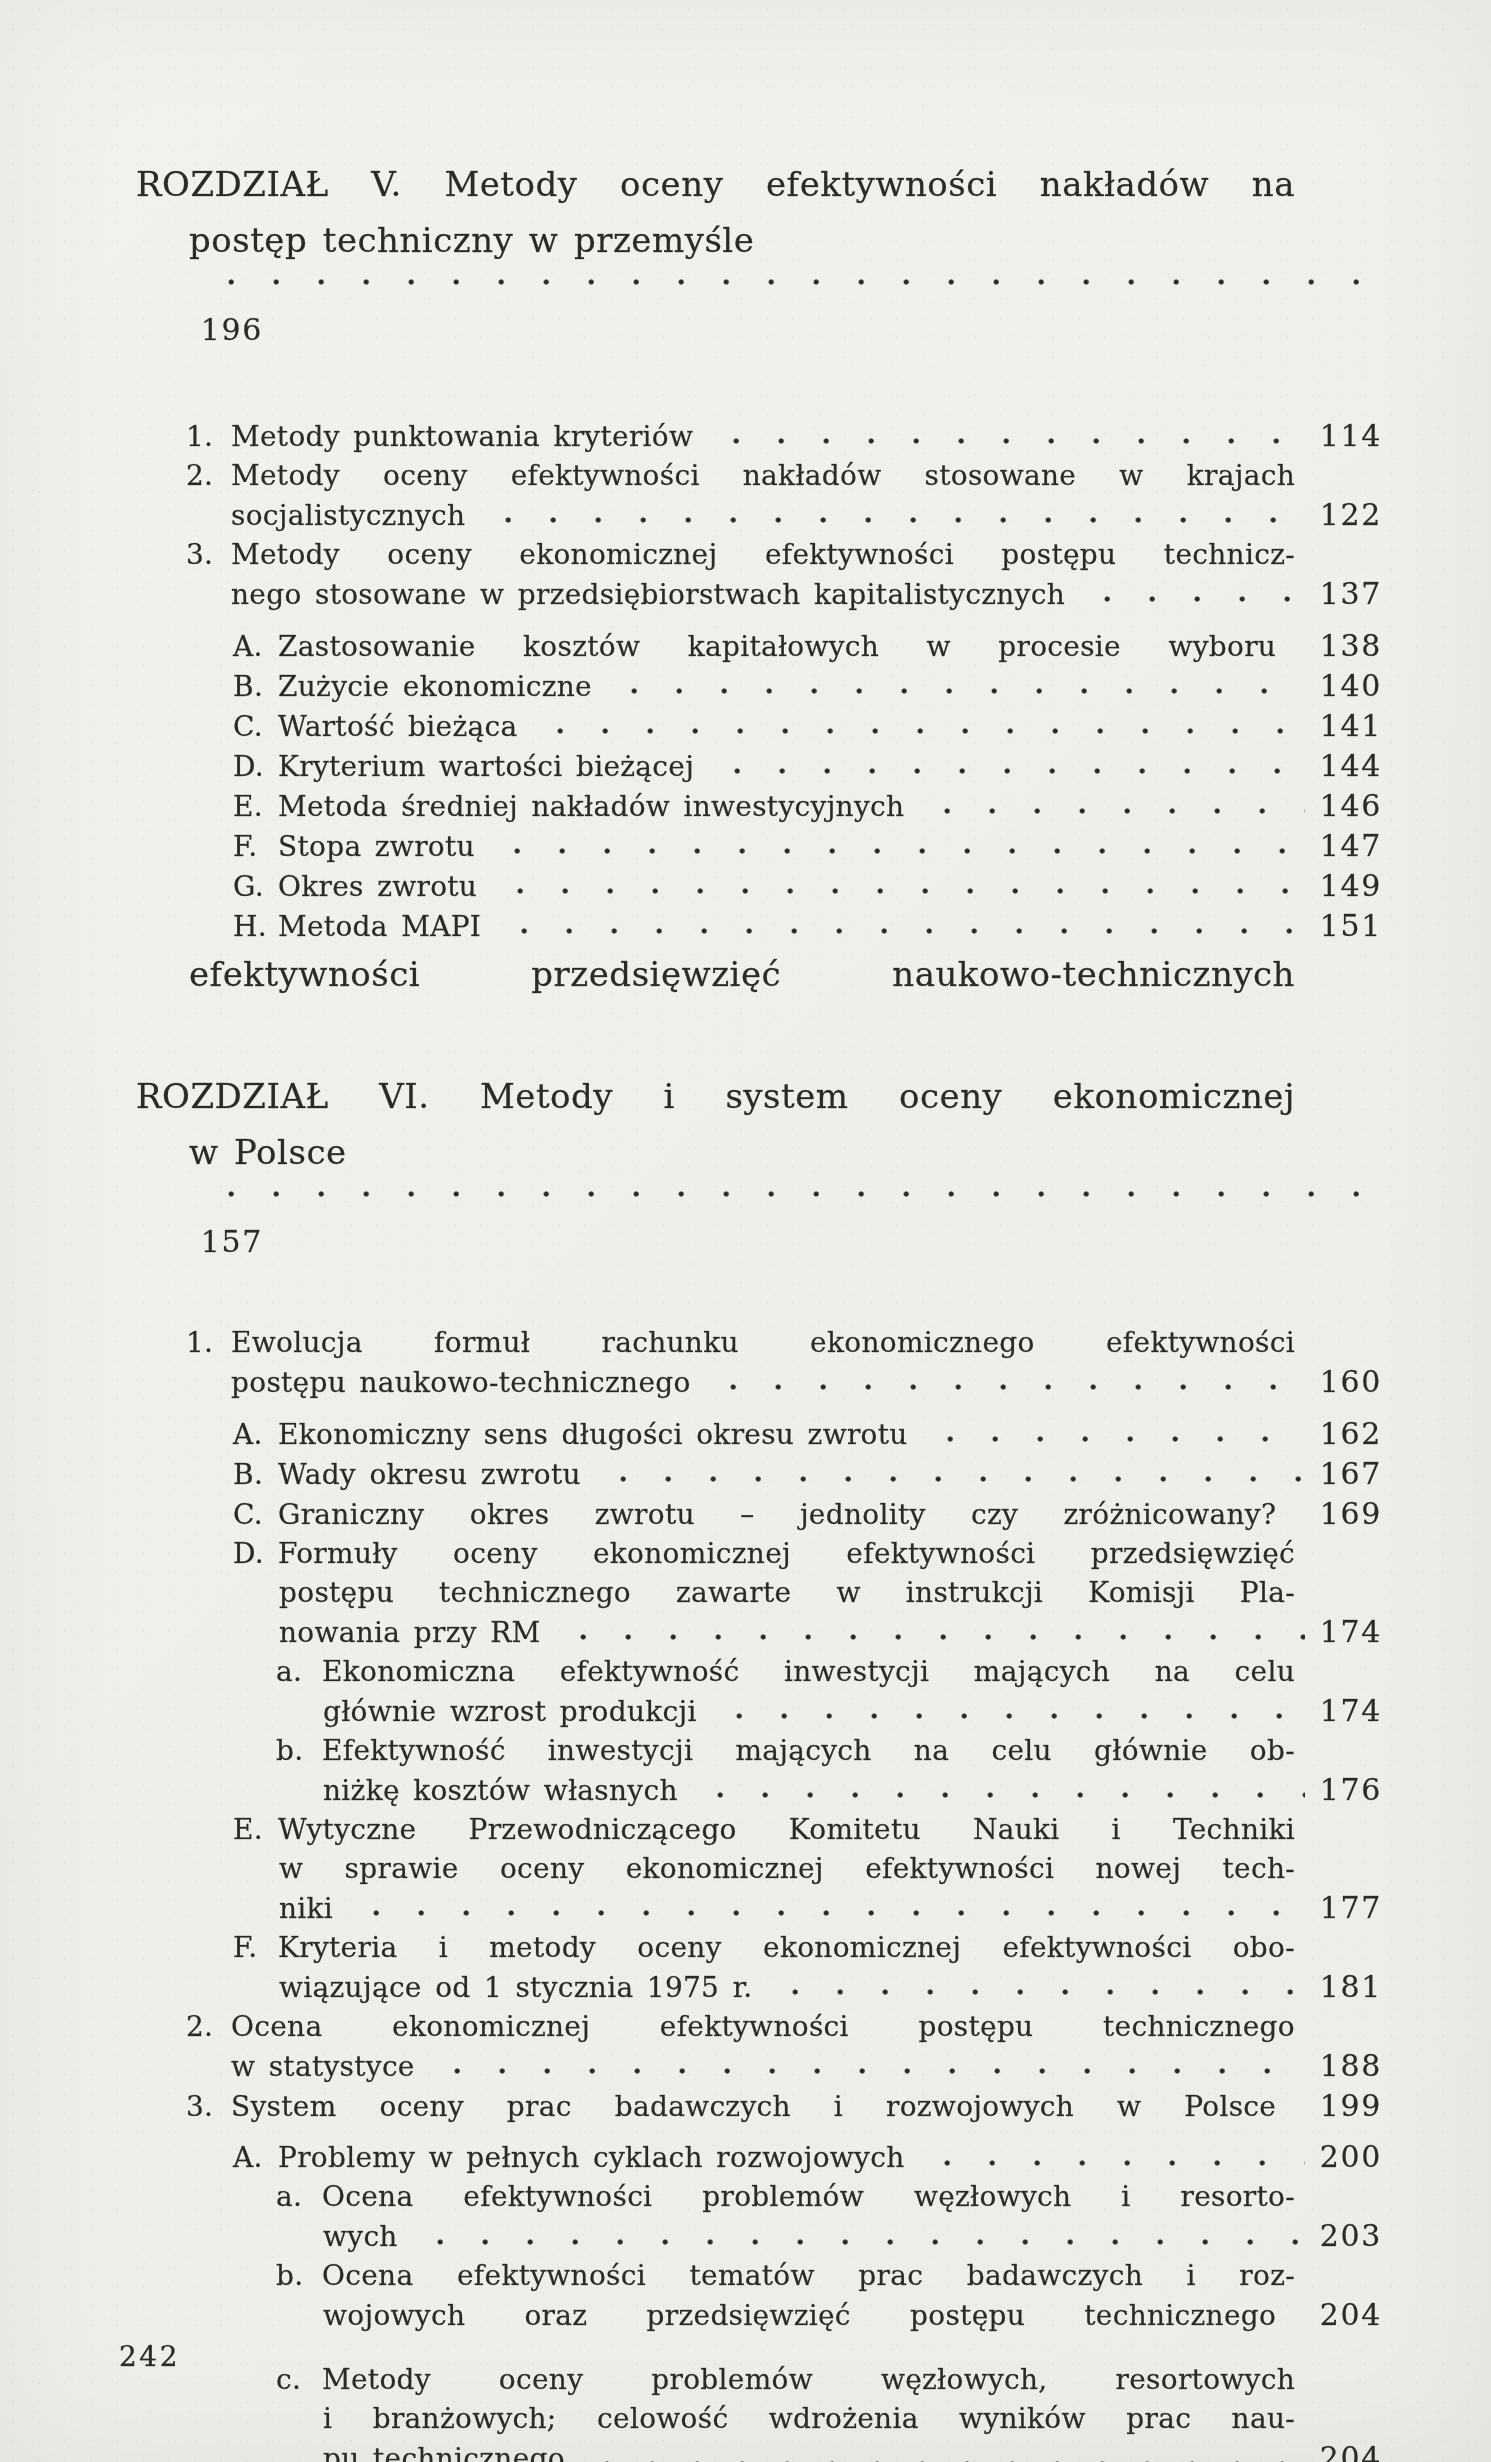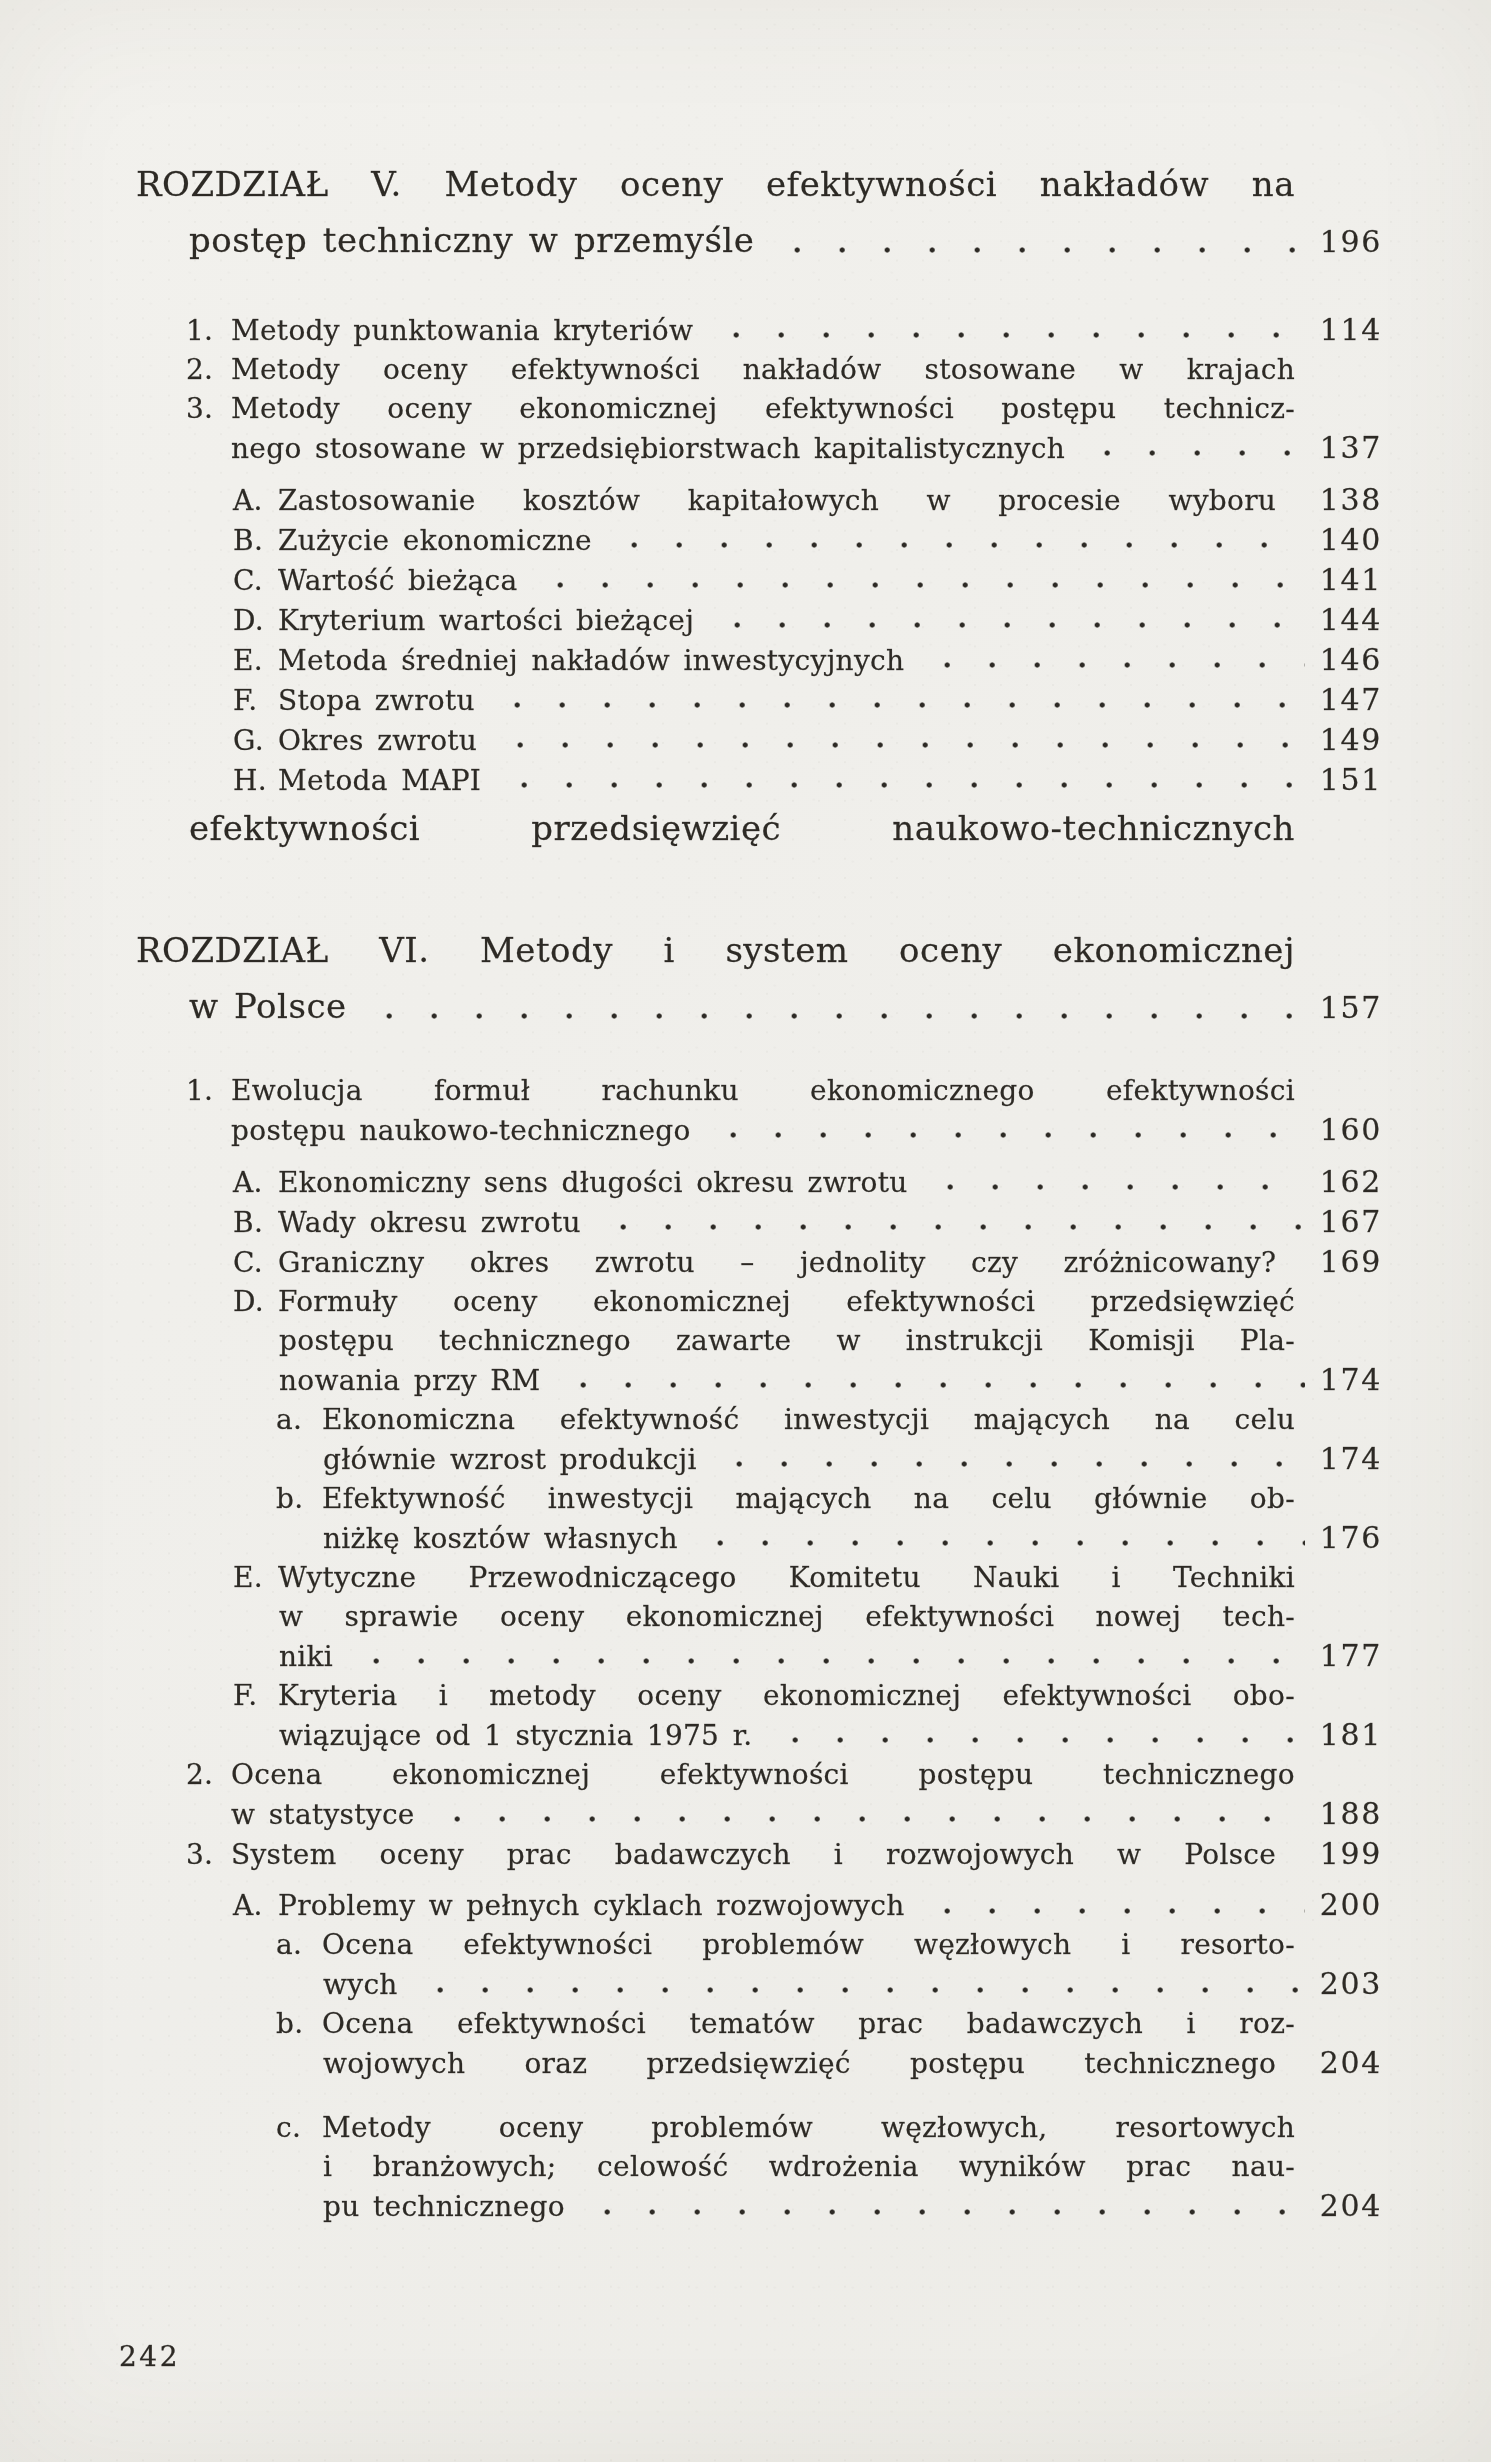--- a/index.html
+++ b/index.html
@@ -35,21 +35,21 @@
   .line.justify { text-align:justify; text-align-last:justify; }
   .line.heading { font-size:34px; line-height:56px; letter-spacing:0.5px; }
   .line.with-page {
     width:1246px;
     display:flex; align-items:baseline;
   }
   .line.with-page .txt { flex:0 1 auto; word-spacing:4.2px; }
   .line.with-page.stretch .txt { flex:1 1 auto; text-align:justify; text-align-last:justify; }
   .lbl { display:inline-block; flex:0 0 auto; }
   .lvl-chapter        { padding-left:0; }
-  .lvl-chapter-cont   { padding-left:53px; }
+  .lvl-chapter-cont   { padding-left:53px;flex-direction:column; }
   .lvl-item           { padding-left:50px; }
   .lvl-item-cont      { padding-left:95px; }
   .lvl-sub            { padding-left:97px; }
   .lvl-sub-cont       { padding-left:143px; }
   .lvl-subsub         { padding-left:140px; }
   .lvl-subsub-cont    { padding-left:187px; }
   .lvl-item   > .lbl { width:45px; }
   .lvl-sub    > .lbl { width:45px; }
   .lvl-subsub > .lbl { width:46px; }
   .leader {
@@ -83,20 +83,25 @@
         <span class="leader"></span>
         <span class="pg">196</span>
       </div>
       <div class="line lvl-item with-page" style="margin-top: 40px;">
         <span class="lbl">1.</span>
         <span class="txt">Metody punktowania kryteriów</span>
         <span class="leader"></span>
         <span class="pg">114</span>
       </div>
       <div class="line lvl-item justify"><span class="lbl">2.</span><span class="txt">Metody oceny efektywności nakładów stosowane w krajach</span></div>
+      <div class="line lvl-item-cont with-page">
+        <span class="txt">socjalistycznych</span>
+        <span class="leader"></span>
+        <span class="pg">122</span>
+      </div>
       <div class="line lvl-item justify"><span class="lbl">3.</span><span class="txt">Metody oceny ekonomicznej efektywności postępu technicz-</span></div>
       <div class="line lvl-item-cont with-page">
         <span class="txt">nego stosowane w przedsiębiorstwach kapitalistycznych</span>
         <span class="leader"></span>
         <span class="pg">137</span>
       </div>
       <div class="line lvl-sub with-page stretch" style="margin-top: 11.8px;">
         <span class="lbl">A.</span>
         <span class="txt">Zastosowanie kosztów kapitałowych w procesie wyboru</span>
         <span class="leader no-dots"></span>

